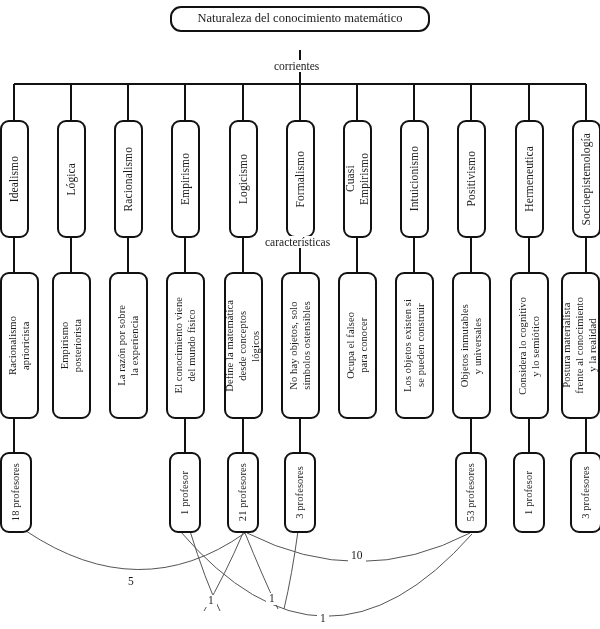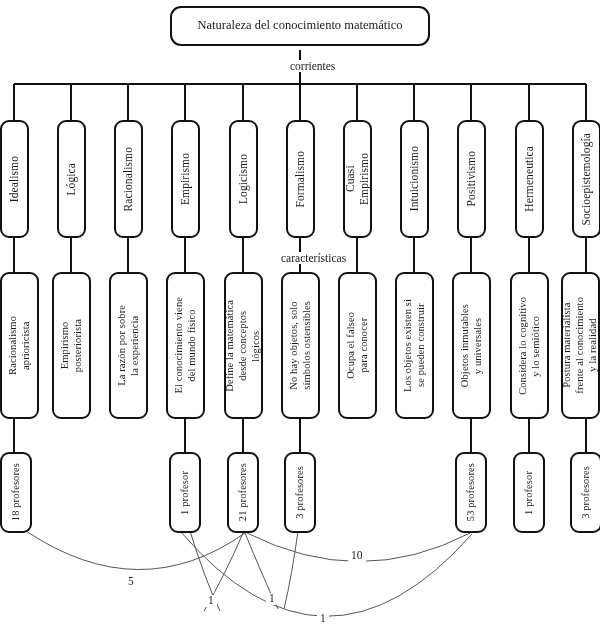--- a/index.html
+++ b/index.html
@@ -64,21 +64,20 @@
     white-space: nowrap;
   }
   .rel-label {
     position: absolute;
     font-size: 11.5px;
     color: #1a1a1a;
     background: #ffffff;
     padding: 0 3px;
     z-index: 4;
     white-space: nowrap;
-    margin-left: 16px;
   }
 </style>
 </head>
 <body>
 
 <div id="stage">
 
   <svg id="edges" viewBox="0 0 600 629" xmlns="http://www.w3.org/2000/svg">
     <g stroke="#111111" stroke-width="1.6" fill="none" shape-rendering="crispEdges">
 
@@ -130,21 +129,21 @@
       <path d="M 245 533 Q 262 575 278 609"></path>
 
       <path d="M 298 531 Q 292 575 284 609"></path>
 
       <path d="M 247 533 Q 360 590 470 533"></path>
 
       <path d="M 180 531 Q 325 700 472 534"></path>
     </g>
   </svg>
 
-  <div class="node root" style="left:170px; top:6px; width:260px; height:40px;">
+  <div class="node root" style="left:170px; top:6px; width:260px; height:26px;">
     <span>Naturaleza del conocimiento matemático</span>
   </div>
 
   <div class="rel-label" style="left:271px; top:60px;">corrientes</div>
 
   <div class="node lvl1" style="left:0px; top:120px; width:29px; height:118px;">
       <span class="vtext">Idealismo</span>
     </div>
   <div class="node lvl1" style="left:57px; top:120px; width:29px; height:118px;">
       <span class="vtext">Lógica</span>
@@ -171,21 +170,21 @@
   <div class="node lvl1" style="left:457px; top:120px; width:29px; height:118px;">
       <span class="vtext">Positivismo</span>
     </div>
   <div class="node lvl1" style="left:515px; top:120px; width:29px; height:118px;">
       <span class="vtext">Hermeneutica</span>
     </div>
   <div class="node lvl1" style="left:572px; top:120px; width:29px; height:118px;">
       <span class="vtext">Socioepistemología</span>
     </div>
 
-  <div class="rel-label" style="left:262px; top:252px;">características</div>
+  <div class="rel-label" style="left:262px; top:236px;">características</div>
 
   <div class="node lvl2" style="left:0px; top:272px; width:39px; height:147px;">
       <span class="vtext">Racionalismo
 aprioricista</span>
     </div>
   <div class="node lvl2" style="left:52px; top:272px; width:39px; height:147px;">
       <span class="vtext">Empirismo
 posteriorista</span>
     </div>
   <div class="node lvl2" style="left:109px; top:272px; width:39px; height:147px;">

